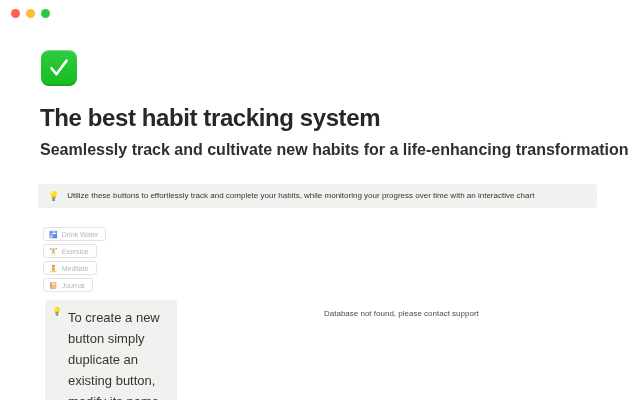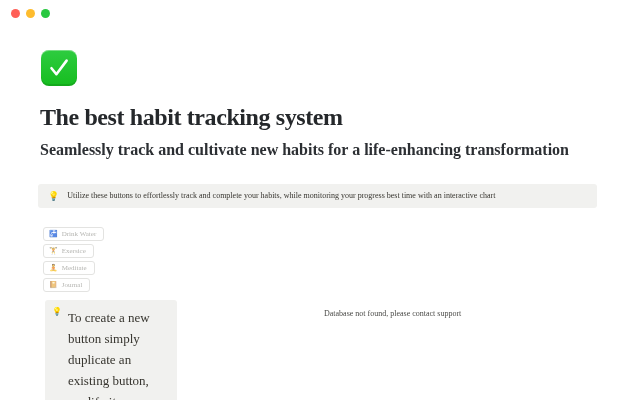--- a/index.html
+++ b/index.html
@@ -22,21 +22,21 @@
     display:flex; align-items:center;
     padding-left:11px;
   }
   .traffic { display:flex; gap:6px; align-items:center; }
   .dot { width:9px; height:9px; border-radius:50%; display:block; }
   .dot.red    { background:#ff5f57; }
   .dot.yellow { background:#febc2e; }
   .dot.green  { background:#28c840; }
 
   
-  .page { position:absolute; top:26px; left:0; width:532px; height:374px;font-family:Liberation Serif, serif; }
+  .page { position:absolute; top:26px; left:0; width:532px; height:374px; }
 
   .page-icon {
     position:absolute; left:41px; top:24px;
     width:36px; height:36px;
     border-radius:8px;
     background:linear-gradient(#2ecc40, #16bd1f);
     box-shadow:inset 0 -2px 0 rgba(0,0,0,0.10), inset 0 1px 0 rgba(255,255,255,0.35);
     display:flex; align-items:center; justify-content:center;
   }
   .page-icon svg { display:block; }
@@ -130,21 +130,21 @@
         <path d="M4.5 12.2 L9.4 18.2 L19.6 4.6" fill="none" stroke="#ffffff" stroke-width="2.6" stroke-linecap="round" stroke-linejoin="round"></path>
       </svg>
     </div>
 
     <h1 class="page-title">The best habit tracking system</h1>
 
     <div class="page-subtitle">Seamlessly track and cultivate new habits for a life-enhancing transformation</div>
 
     <div class="callout-wide">
       <span class="cicon">💡</span>
-      <span class="ctext">Utilize these buttons to effortlessly track and complete your habits, while monitoring your progress best time with an interactive chart</span>
+      <span class="ctext">Utilize these buttons to effortlessly track and complete your habits, while monitoring your progress over time with an interactive chart</span>
     </div>
 
     <div class="habit-buttons">
       <div class="habit-btn">
         <span class="bicon">🚰</span>
         <span class="blabel">Drink Water</span>
       </div>
       <div class="habit-btn">
         <span class="bicon">🏋</span>
         <span class="blabel">Exersice</span>

